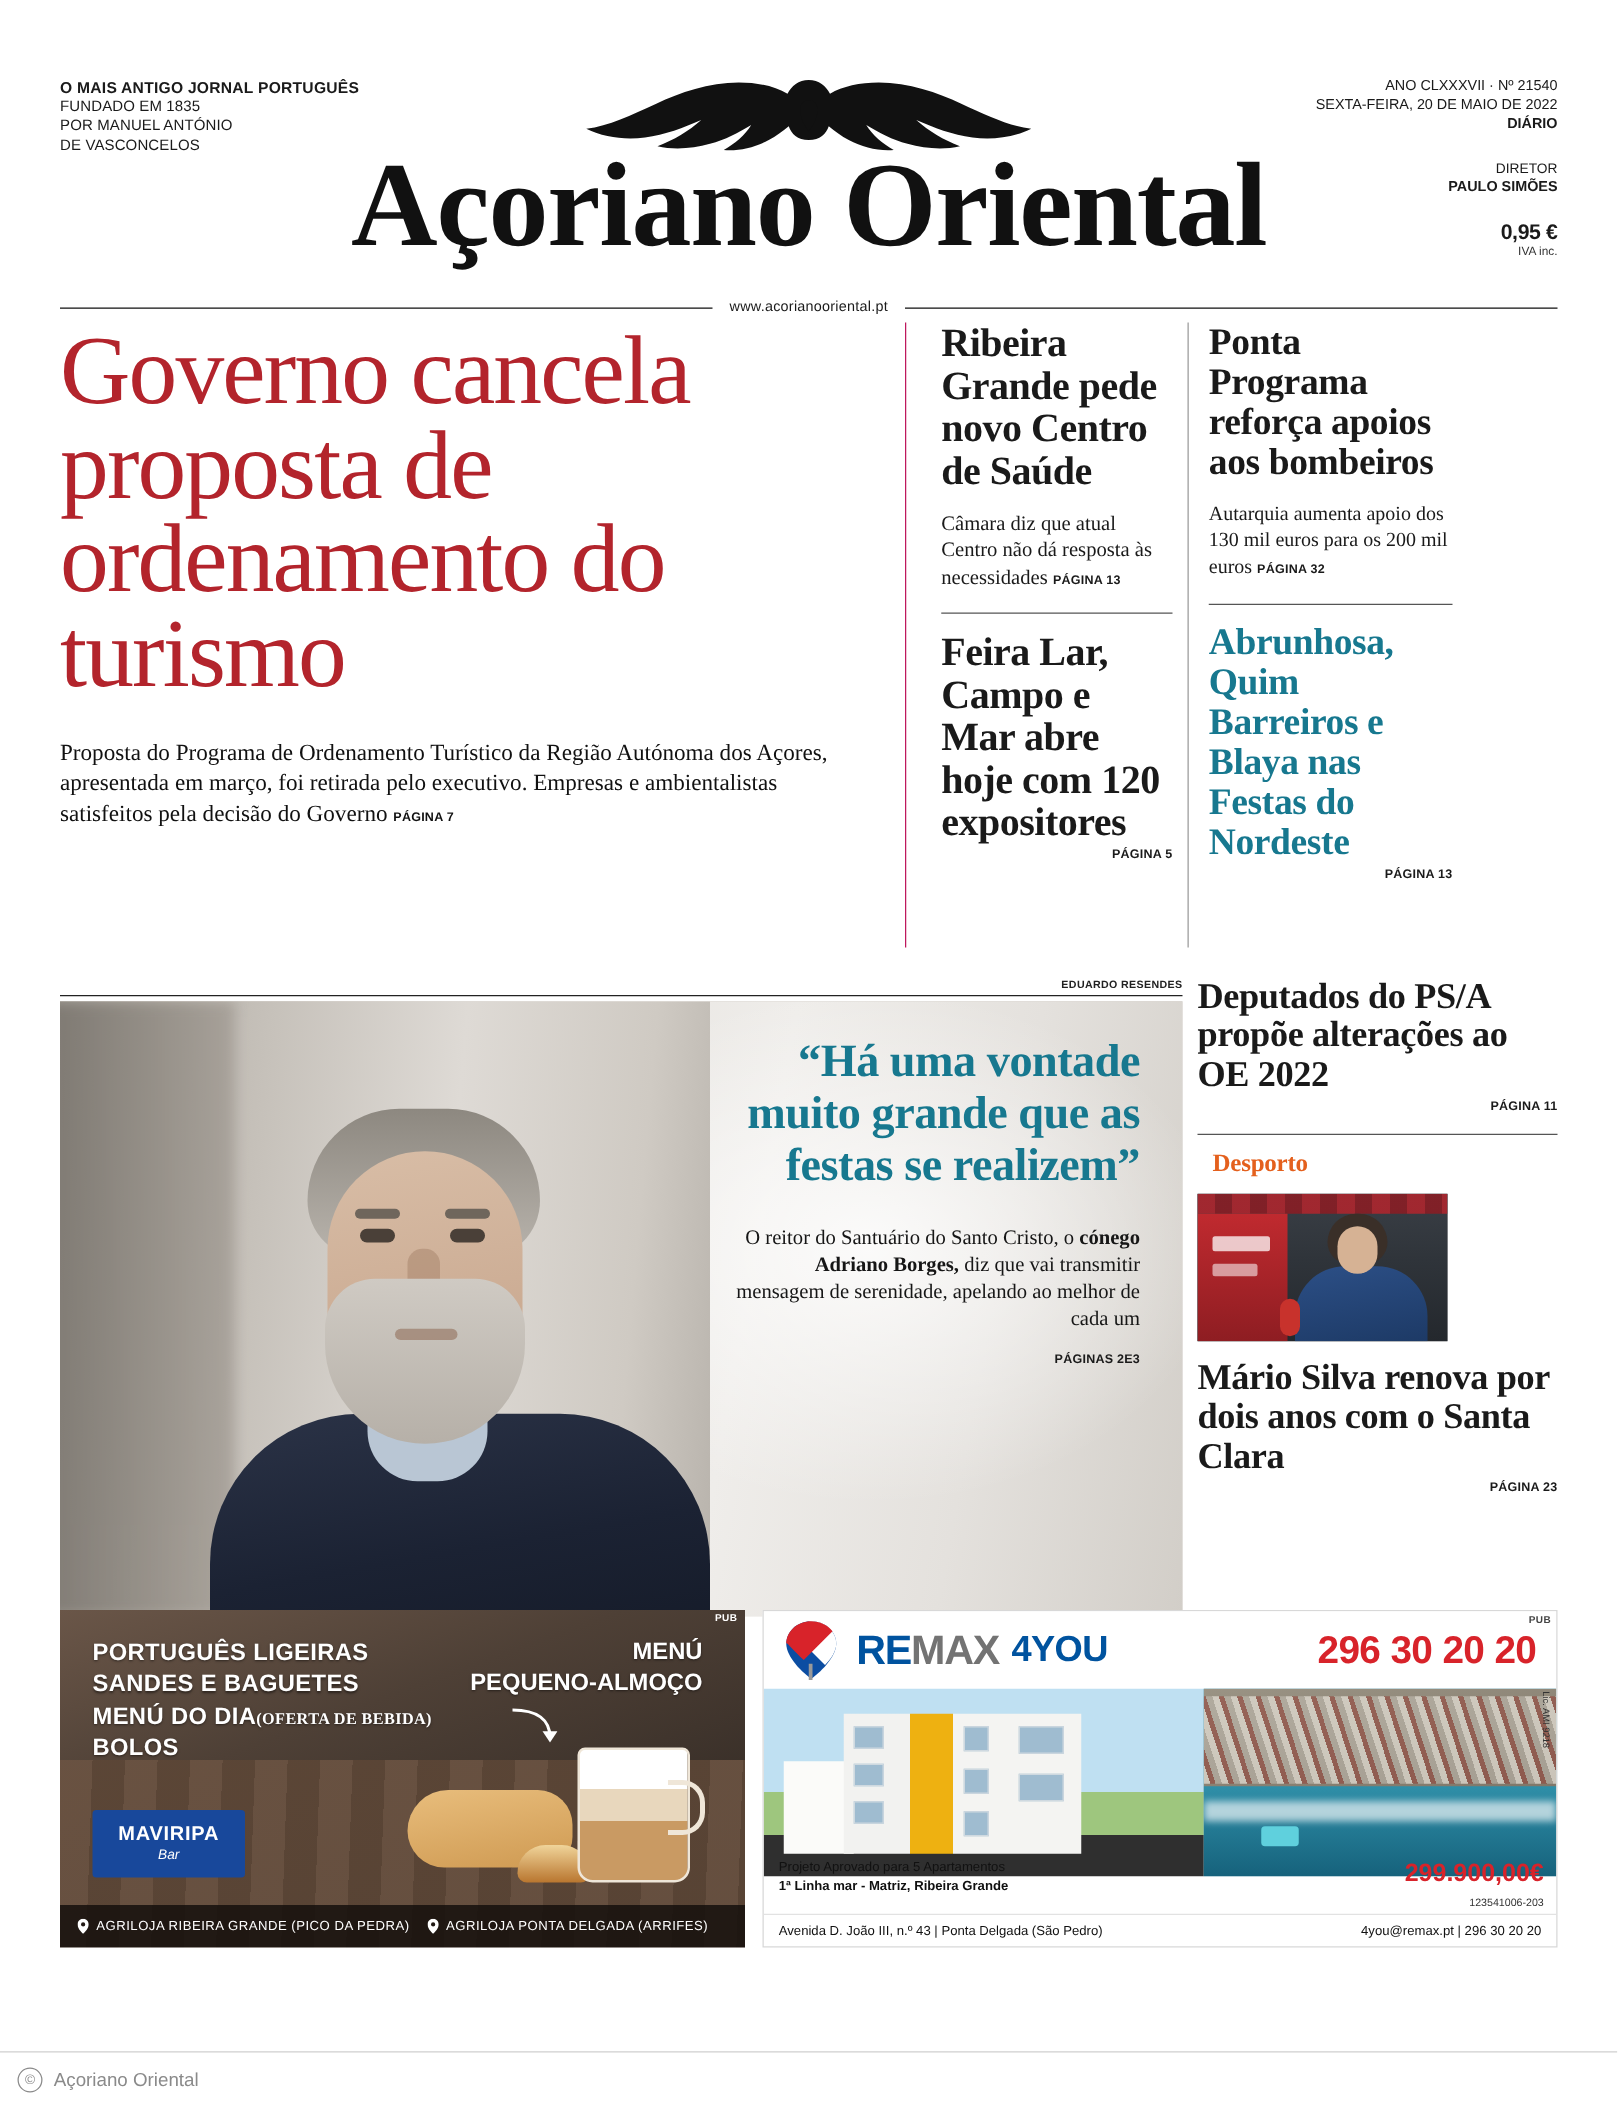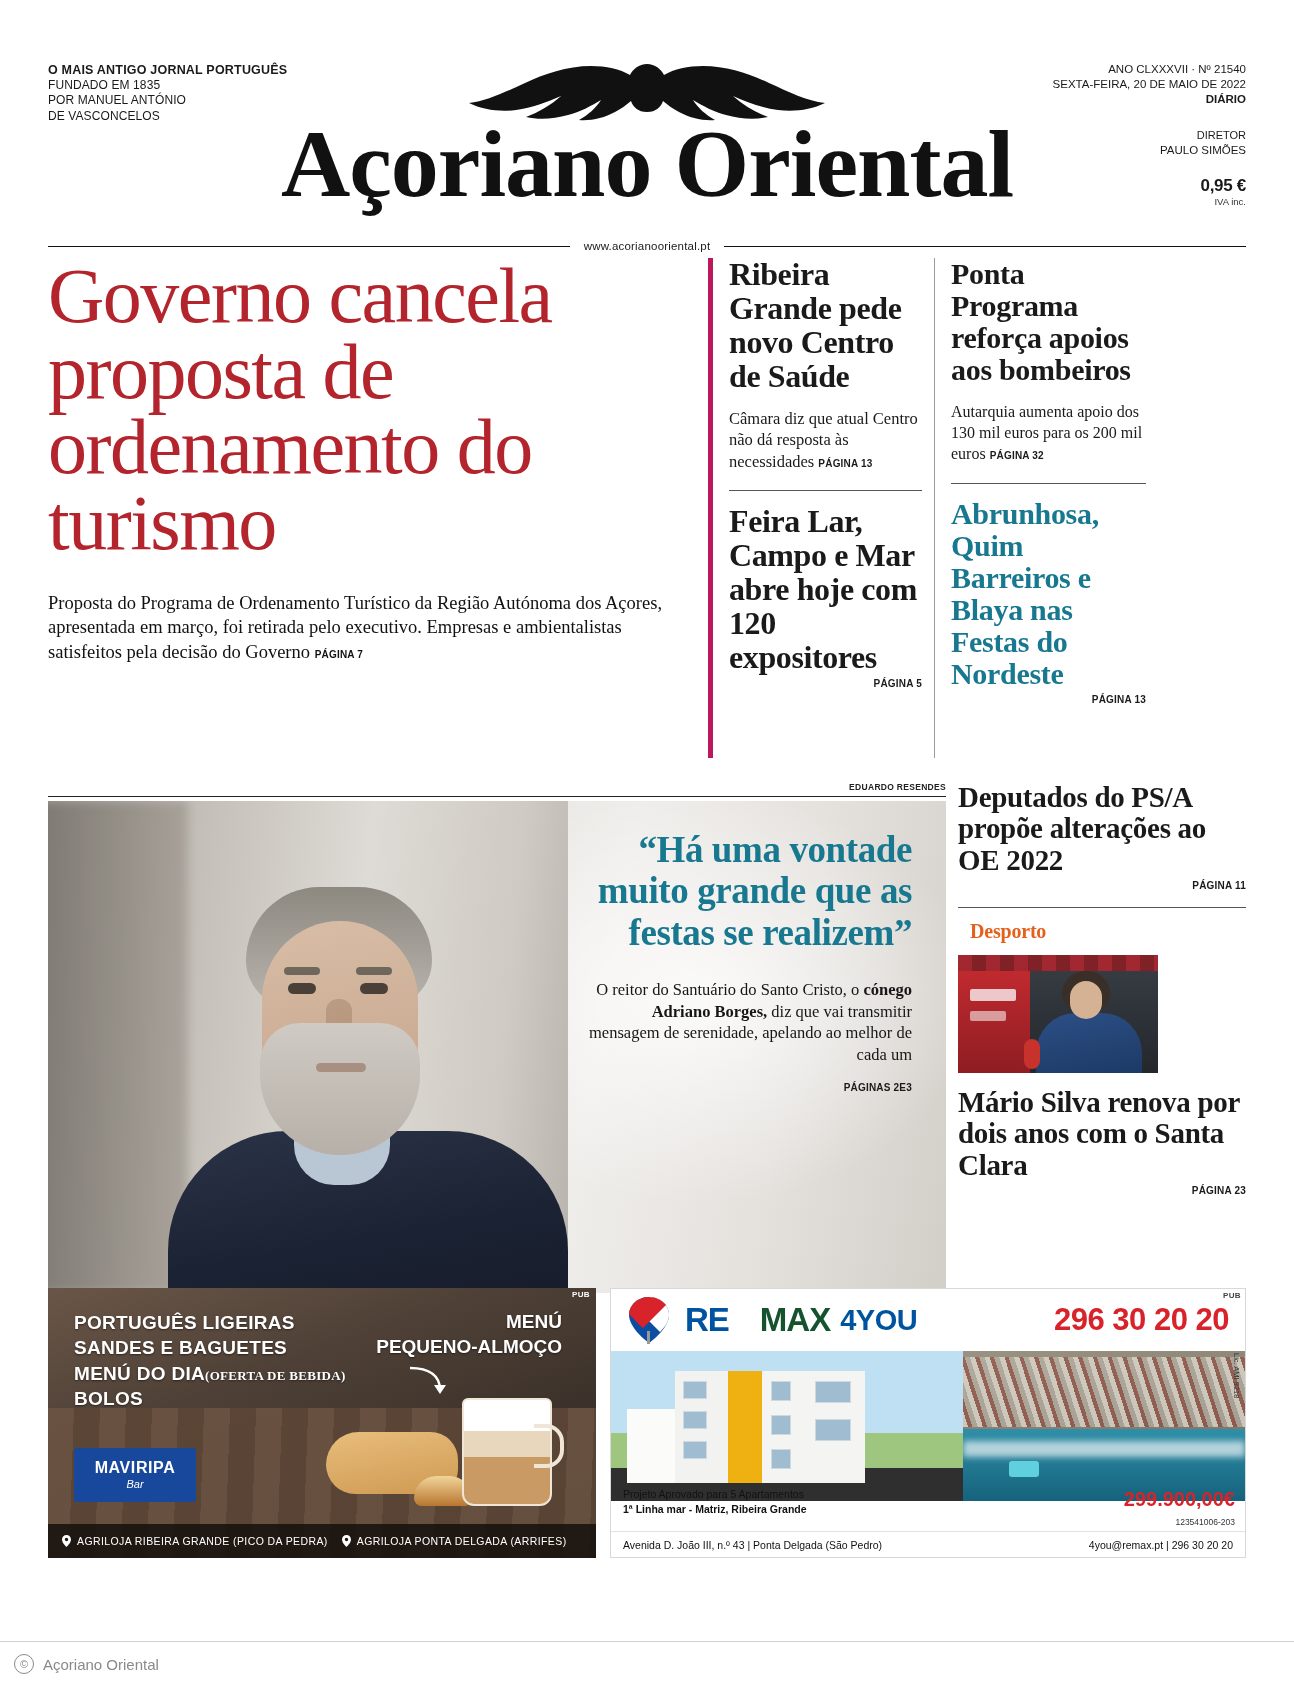--- a/index.html
+++ b/index.html
@@ -10,37 +10,37 @@
   .masthead{position:relative;height:180px;}
   .mh-left{position:absolute;left:48px;top:62px;font-family:"Liberation Sans",sans-serif;line-height:1.28;}
   .mh-left .l1{font-size:12.5px;font-weight:bold;letter-spacing:.2px;}
   .mh-left .l2{font-size:12px;letter-spacing:.1px;}
   .mh-right{position:absolute;right:48px;top:62px;text-align:right;font-family:"Liberation Sans",sans-serif;line-height:1.3;}
   .mh-right .r1{font-size:11.5px;}
   .mh-right .r2{font-size:11.5px;}
   .mh-right .r3{font-size:11.5px;font-weight:bold;}
   .mh-dir{position:absolute;right:48px;top:128px;text-align:right;font-family:"Liberation Sans",sans-serif;line-height:1.35;}
   .mh-dir .d1{font-size:11px;}
-  .mh-dir .d2{font-size:11.5px;font-weight:normal;}
+  .mh-dir .d2{font-size:11.5px;font-weight:bold;}
   .mh-price{position:absolute;right:48px;top:176px;text-align:right;font-family:"Liberation Sans",sans-serif;}
   .mh-price .p1{font-size:17px;font-weight:bold;letter-spacing:-.3px;}
   .mh-price .p2{font-size:9.5px;color:#333;}
 
   .logo-wrap{position:absolute;left:0;right:0;top:58px;text-align:center;}
   .eagle{display:block;margin:0 auto;width:430px;height:68px;}
   .logo-text{font-family:"Liberation Serif",serif;font-weight:bold;font-size:96px;letter-spacing:-1px;line-height:.92;margin-top:-6px;color:#111;}
 
   .url-bar{position:absolute;left:48px;right:48px;top:240px;display:flex;align-items:center;}
   .url-bar .ln{flex:1;height:1px;background:#111;}
   .url-bar .txt{padding:0 14px;font-family:"Liberation Sans",sans-serif;font-size:11.5px;letter-spacing:.2px;}
 
   
   .top{position:absolute;left:48px;right:48px;top:258px;height:500px;display:flex;}
   .col-main{width:660px;padding-right:14px;box-sizing:border-box;}
-  .col-mid{width:226px;border-left:5px solid #be185d;padding-left:16px;padding-right:12px;box-sizing:border-box;}
+  .col-mid{width:226px;border-left:1px solid #be185d;padding-left:28px;padding-right:12px;box-sizing:border-box;margin-left:16px;}
   .col-right{width:212px;border-left:1px solid #9a9a9a;padding-left:16px;box-sizing:border-box;}
 
   .lead-head{color:#b3242c;font-size:78px;line-height:.97;font-weight:normal;letter-spacing:-1.5px;margin:0;font-family:"Liberation Serif",serif;}
   .lead-sub{margin-top:30px;font-size:18.5px;line-height:1.34;color:#111;}
   .pag{font-family:"Liberation Sans",sans-serif;font-size:10px;font-weight:bold;letter-spacing:.2px;white-space:nowrap;}
 
   .mid-head{font-size:32px;line-height:1.06;font-weight:bold;margin:0;letter-spacing:-.4px;}
   .mid-sub{margin-top:14px;font-size:16.5px;line-height:1.3;}
   .rule{border:0;border-top:1px solid #555;margin:18px 0 14px 0;}
   .pag-right{text-align:right;margin-top:4px;}
@@ -113,21 +113,21 @@
   .logo-mav .m2{font-size:11px;font-style:italic;margin-top:3px;}
   .ad-l-foot{position:absolute;left:0;right:0;bottom:0;height:34px;background:rgba(18,14,11,.82);display:flex;align-items:center;color:#fff;font-family:"Liberation Sans",sans-serif;font-size:10.5px;letter-spacing:.4px;}
   .ad-l-foot .it{display:flex;align-items:center;gap:6px;padding-left:14px;}
   .pin{width:9px;height:12px;}
 
   .ad-right{position:relative;width:636px;height:270px;background:#fff;border:1px solid #d8d8d8;box-sizing:border-box;overflow:hidden;}
   .rm-top{position:relative;height:62px;background:#fff;display:flex;align-items:center;}
   .rm-balloon{margin-left:12px;width:52px;height:50px;position:relative;}
   .rm-wordmark{font-family:"Liberation Sans",sans-serif;font-weight:bold;font-size:33px;letter-spacing:-1px;margin-left:10px;}
   .rm-wordmark .re{color:#00539f;margin-top:34px;}
-  .rm-wordmark .max{color:#14532d;margin-left:31px;}
+  .rm-wordmark .max{color:#737373;}
   .rm-4you{color:#00539f;font-family:"Liberation Sans",sans-serif;font-weight:bold;font-size:29px;margin-left:10px;letter-spacing:-.5px;}
   .rm-phone{margin-left:auto;margin-right:16px;color:#d8232a;font-family:"Liberation Sans",sans-serif;font-weight:bold;font-size:31px;letter-spacing:-.5px;}
   .rm-mid{position:relative;height:150px;display:flex;}
   .rm-render{position:relative;width:352px;height:150px;background:linear-gradient(180deg,#bfe0f2 0 55%,#9ec67e 55% 78%,#2f2f2f 78% 100%);overflow:hidden;}
   .bld{position:absolute;left:64px;bottom:18px;width:190px;height:112px;background:linear-gradient(90deg,#f2f2f0 0 28%,#eeb111 28% 46%,#f4f4f2 46% 100%);}
   .bld-w{position:absolute;background:#9fbcd0;border:1px solid #cfd9e0;}
   .bld-side{position:absolute;left:16px;bottom:18px;width:56px;height:74px;background:#fbfbf9;}
   .rm-aerial{position:relative;flex:1;height:150px;overflow:hidden;background:#1b6f86;}
   .ae-sea{position:absolute;right:0;bottom:0;width:100%;height:72px;background:linear-gradient(180deg,#2f8fa8,#16627c);}
   .ae-foam{position:absolute;right:0;bottom:44px;width:100%;height:16px;background:rgba(255,255,255,.65);filter:blur(3px);}

